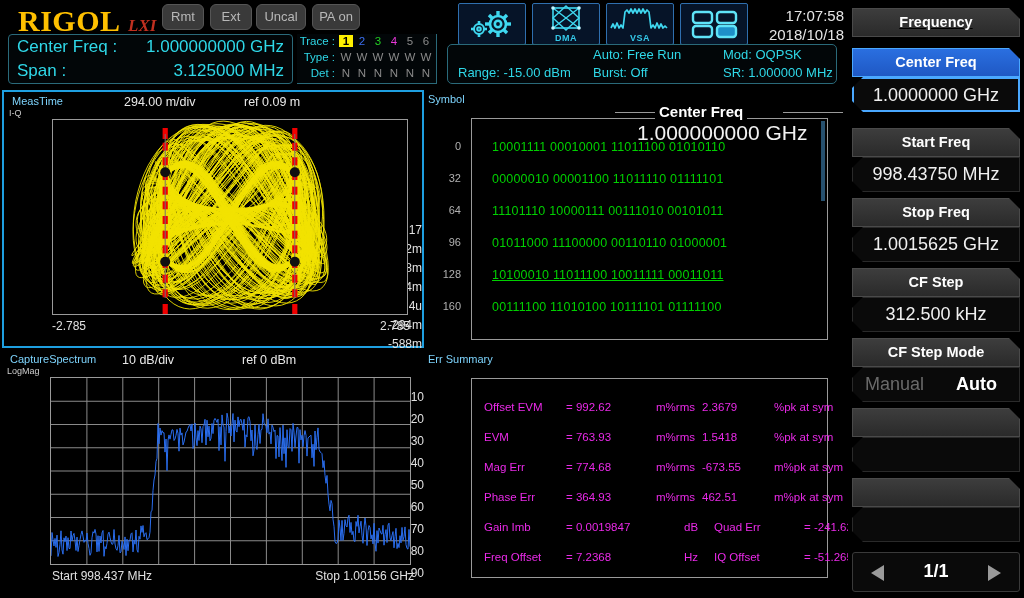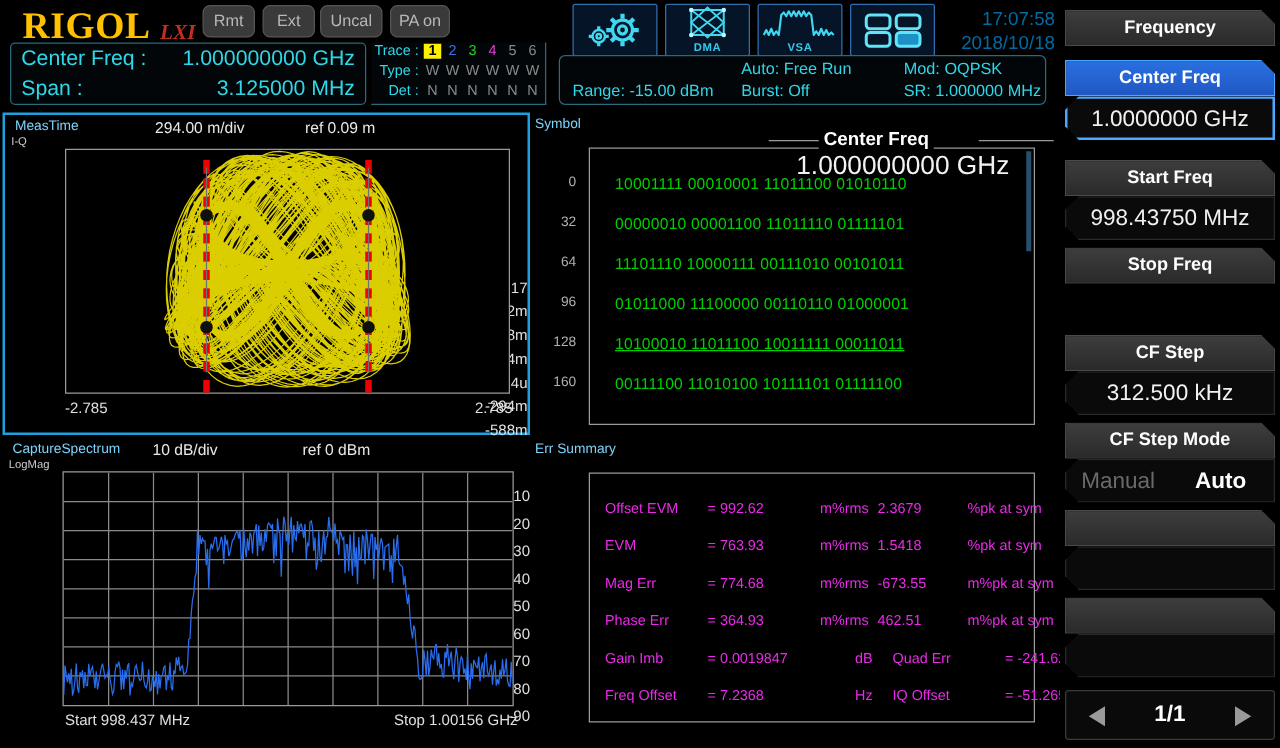--- a/index.html
+++ b/index.html
@@ -46,21 +46,21 @@
           background:#061428; border-radius:2px; }
   .tbtn svg { display:block; }
   .tbtn-label { position:absolute; bottom:1px; width:100%; text-align:center;
                 font-size:9px; color:#35c8e8; font-weight:bold; letter-spacing:0.5px; }
   #tb1 { left:458px; width:68px; }
   #tb2 { left:532px; width:68px; }
   #tb3 { left:606px; width:68px; }
   #tb4 { left:680px; width:68px; }
 
   .clock { position:absolute; left:756px; top:6px; width:88px; text-align:right;
-           font-size:15px; color:#0369a1; line-height:19px; }
+           font-size:15px; color:#e5e5e5; line-height:19px; }
 
   
   .statusbox { position:absolute; left:447px; top:44px; width:390px; height:40px;
                border:1px solid #2a6a7a; border-radius:5px; background:#020608; }
   .st { position:absolute; font-size:13px; color:#2fd8e8; }
   .st-range { left:10px; top:20px; }
   .st-trig  { left:145px; top:2px; }
   .st-burst { left:145px; top:20px; }
   .st-mod   { left:275px; top:2px; }
   .st-sr    { left:275px; top:20px; }
@@ -460,36 +460,37 @@
         <span class="ec err2-eq">= 7.2368</span>
         <span class="ec err2-u">Hz</span>
         <span class="ec err2-n2">IQ Offset</span>
         <span class="ec err2-eq2">= -51.265</span>
         <span class="ec err2-u2">dB</span>
       </div>
     </div>
   </div>
 
   <div id="menu">
-    <div class="mk" style="top:8px;">
+    <div class="mk" style="top:8px;text-decoration:underline;">
       <div class="mk-head">Frequency</div>
     </div>
 
     <div class="mk active" style="top:48px;">
       <div class="mk-head">Center Freq</div>
       <div class="mk-body">1.0000000 GHz</div>
     </div>
 
     <div class="mk" style="top:128px;">
       <div class="mk-head">Start Freq</div>
       <div class="mk-body">998.43750 MHz</div>
     </div>
 
     <div class="mk" style="top:198px;">
       <div class="mk-head">Stop Freq</div>
+      <div class="mk-body">1.0015625 GHz</div>
     </div>
 
     <div class="mk" style="top:268px;">
       <div class="mk-head">CF Step</div>
       <div class="mk-body">312.500 kHz</div>
     </div>
 
     <div class="mk" style="top:338px;">
       <div class="mk-head">CF Step Mode</div>
       <div class="mk-dual">

